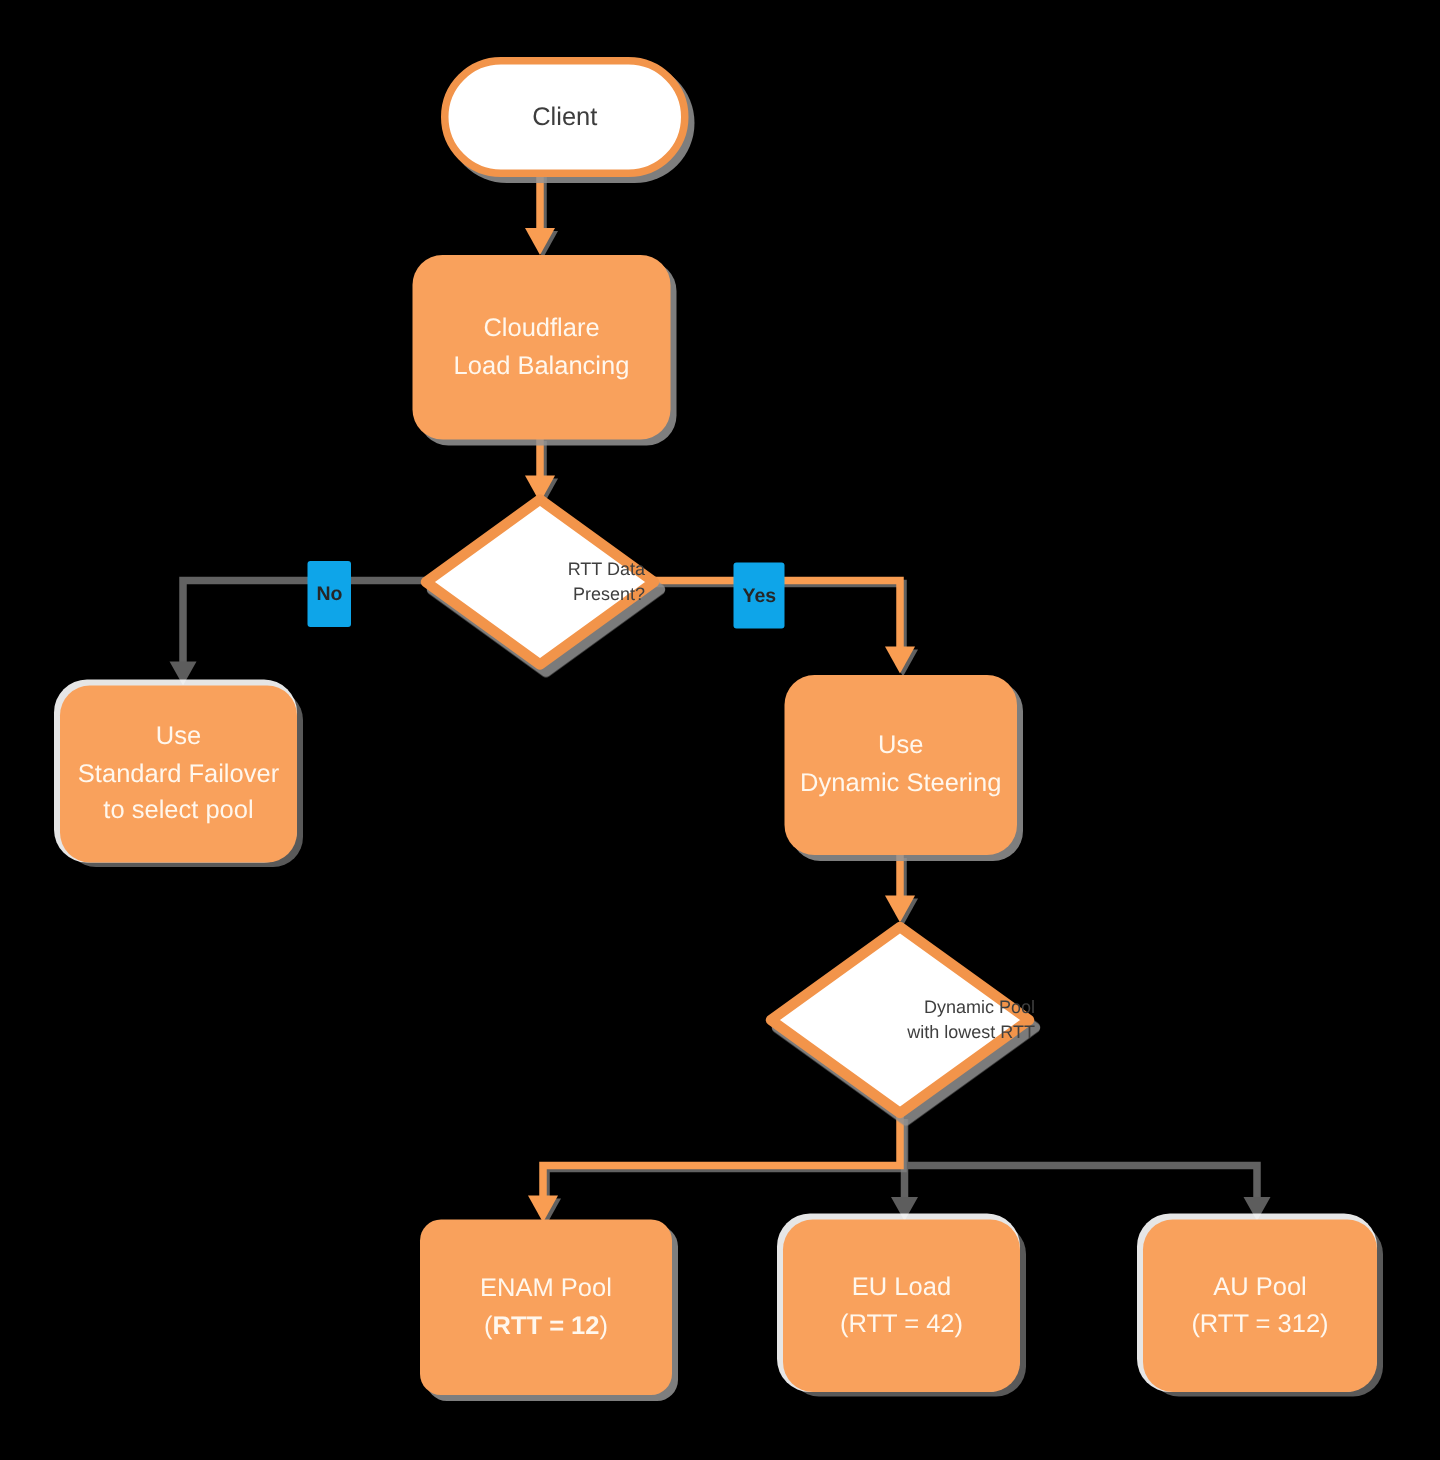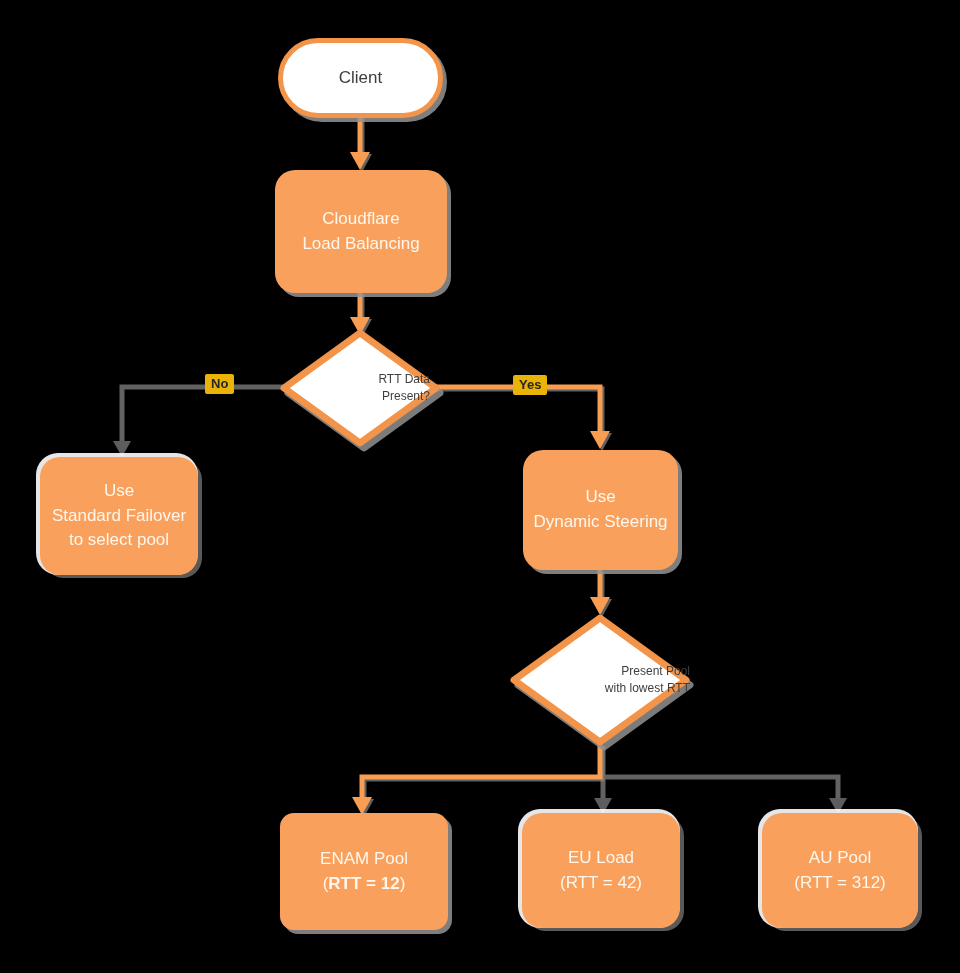--- a/index.html
+++ b/index.html
@@ -22,22 +22,22 @@
     box-shadow:4px 4px 0 rgba(148,148,148,0.85);
   }
   .halo{box-shadow:-2px -2px 0 2px rgba(255,255,255,0.9), 4px 3px 0 rgba(148,148,148,0.6);}
   .terminator{
     background:#ffffff;color:#3d3d3d;border:5px solid #F2944A;border-radius:42px;
     box-shadow:4px 4px 0 rgba(148,148,148,0.85);
   }
   .diamond-label{position:absolute;display:flex;flex-direction:column;align-items:flex-end;justify-content:center;
     text-align:center;color:#3f3f3f;font-size:12px;line-height:1.45;}
   .edge-label{
-    position:absolute;background:#eab308;color:#262626;font-size:13px;font-weight:600;
-    padding:2px 6px;border-radius:2px;line-height:1.2;
+    position:absolute;background:#0ea5e9;color:#262626;font-size:13px;font-weight:600;
+    padding:14px 6px;border-radius:2px;line-height:1.2;
   }
   .bold{font-weight:bold;}
 </style>
 </head>
 <body>
 
 <div class="canvas">
 
   <svg class="wires" viewBox="0 0 960 973">
 
@@ -56,51 +56,51 @@
     <path class="arrow-orange" d="M590 431 L610 431 L600 449 Z"></path>
     <path class="edge-orange" d="M600 570 L600 604"></path>
     <path class="arrow-orange" d="M590 597 L610 597 L600 615 Z"></path>
     <path class="edge-orange" d="M600 744 L600 777 L362 777 L362 804"></path>
     <path class="arrow-orange" d="M352 797 L372 797 L362 815 Z"></path>
 
     <polygon class="diamond" points="360,333 436,388 360,443 284,388"></polygon>
     <polygon class="diamond" points="600,618 686,680 600,742 514,680"></polygon>
   </svg>
 
-  <div class="node terminator" style="left:278px;top:38px;width:155px;height:70px;">
+  <div class="node terminator" style="left:294px;top:38px;width:155px;height:70px;">
     <span>Client</span>
   </div>
 
   <div class="node box-orange" style="left:275px;top:170px;width:172px;height:123px;">
     <span>Cloudflare</span>
     <span>Load Balancing</span>
   </div>
 
   <div class="diamond-label" style="left:290px;top:360px;width:140px;height:56px;">
     <span>RTT Data</span>
     <span>Present?</span>
   </div>
 
   <div class="edge-label" style="left:205px;top:374px;">No</div>
 
-  <div class="edge-label" style="left:513px;top:375px;text-align:center;">Yes</div>
+  <div class="edge-label" style="left:489px;top:375px;text-align:center;">Yes</div>
 
   <div class="node box-orange halo" style="left:40px;top:457px;width:158px;height:118px;">
     <span>Use</span>
     <span>Standard Failover</span>
     <span>to select pool</span>
   </div>
 
   <div class="node box-orange" style="left:523px;top:450px;width:155px;height:120px;">
     <span>Use</span>
     <span>Dynamic Steering</span>
   </div>
 
   <div class="diamond-label" style="left:510px;top:652px;width:180px;height:56px;">
-    <span>Present Pool</span>
+    <span>Dynamic Pool</span>
     <span>with lowest RTT</span>
   </div>
 
   <div class="node box-orange" style="left:280px;top:813px;width:168px;height:117px;border-radius:14px;">
     <span>ENAM Pool</span>
     <span><span>(</span><span class="bold">RTT = 12</span><span>)</span></span>
   </div>
 
   <div class="node box-orange halo" style="left:522px;top:813px;width:158px;height:115px;">
     <span>EU Load</span>

